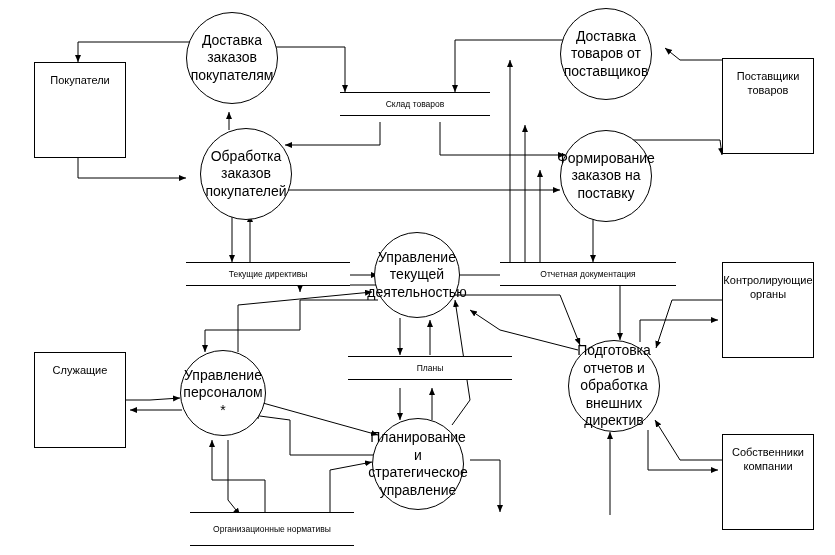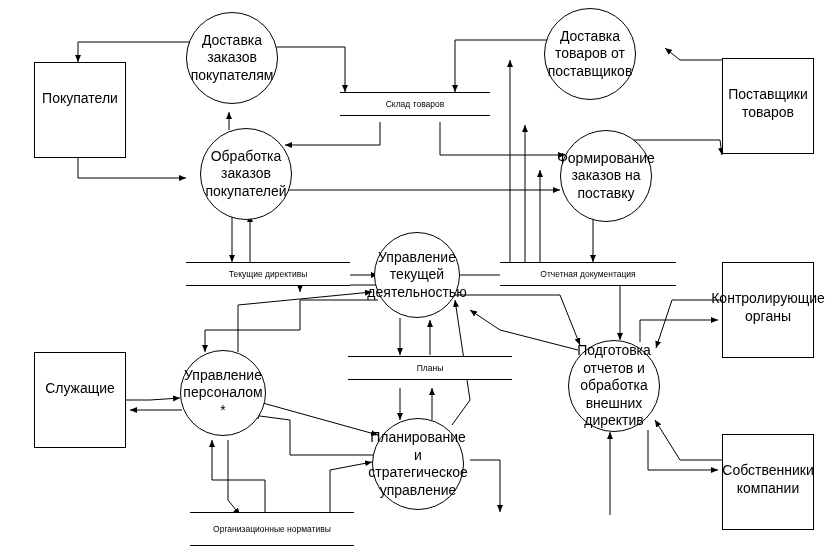--- a/index.html
+++ b/index.html
@@ -39,25 +39,25 @@
   }
   .proc span { display: block; padding: 0 6px; }
   .ext {
     position: absolute;
     border: 1px solid #000;
     background: #ffffff;
     display: flex;
     align-items: flex-start;
     justify-content: center;
     text-align: center;
-    font-size: 14px;
+    font-size: 11px;
     line-height: 1.3;
     color: #000;
     box-sizing: border-box;
-    padding-top: 26px;
+    padding-top: 10px;
   }
   .store {
     position: absolute;
     box-sizing: border-box;
     background: #ffffff;
     border-top: 1px solid #000;
     border-bottom: 1px solid #000;
     display: flex;
     align-items: center;
     justify-content: center;
@@ -160,21 +160,21 @@
 
       <path d="M250,262 L250,215"></path>
 
       <path d="M238,352 L238,305 L372,292"></path>
     </g>
   </svg>
 
   <div class="proc" style="left:186px; top:12px; width:92px; height:92px;">
     <span>Доставка заказов покупателям</span>
   </div>
-  <div class="proc" style="left:544px; top:8px; width:92px; height:92px;justify-content:center;">
+  <div class="proc" style="left:560px; top:8px; width:92px; height:92px;justify-content:center;">
     <span>Доставка товаров от поставщиков</span>
   </div>
   <div class="proc" style="left:200px; top:128px; width:92px; height:92px;">
     <span>Обработка заказов покупателей</span>
   </div>
   <div class="proc" style="left:560px; top:130px; width:92px; height:92px;">
     <span>Формирование заказов на поставку</span>
   </div>
   <div class="proc" style="left:374px; top:232px; width:86px; height:86px;">
     <span>Управление текущей деятельностью</span>

